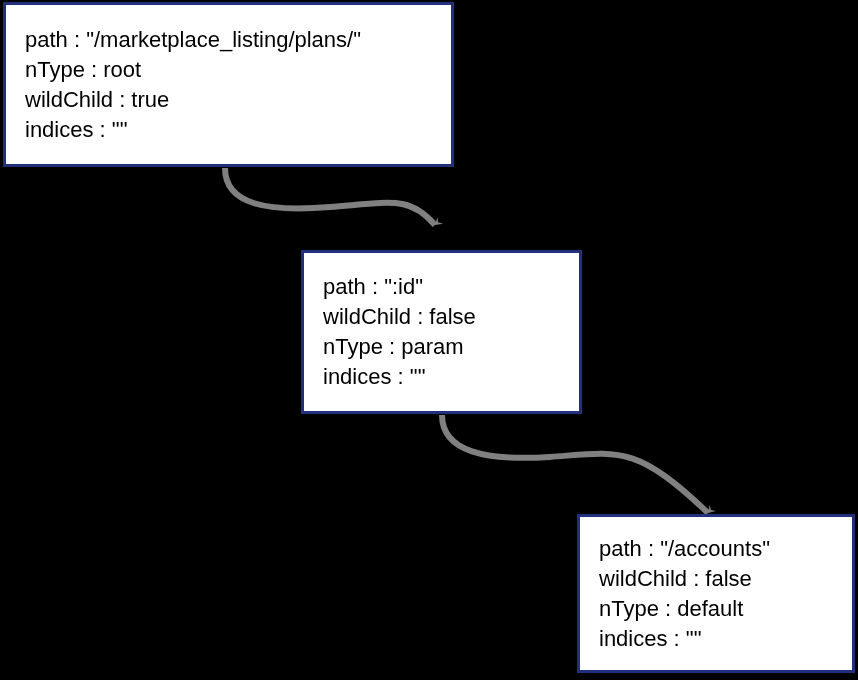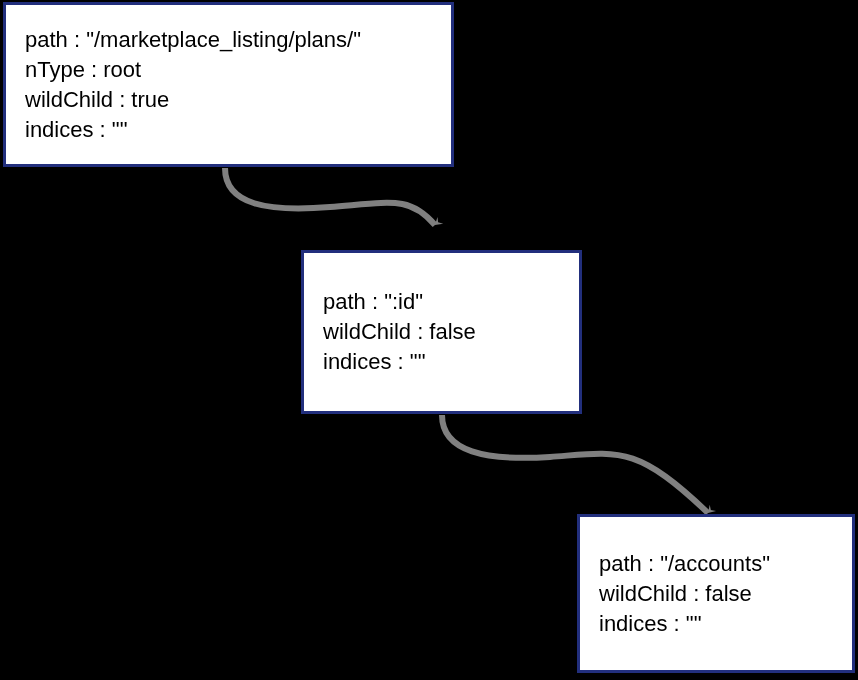--- a/index.html
+++ b/index.html
@@ -70,25 +70,27 @@
       <div class="node-line">nType : root</div>
       <div class="node-line">wildChild : true</div>
       <div class="node-line">indices : ""</div>
     </div>
   </div>
 
   <div class="node" id="node-param">
     <div class="node-lines">
       <div class="node-line">path : ":id"</div>
       <div class="node-line">wildChild : false</div>
+      <div class="node-line">nType : param</div>
       <div class="node-line">indices : ""</div>
     </div>
   </div>
 
   <div class="node" id="node-default">
     <div class="node-lines">
       <div class="node-line">path : "/accounts"</div>
       <div class="node-line">wildChild : false</div>
+      <div class="node-line">nType : default</div>
       <div class="node-line">indices : ""</div>
     </div>
   </div>
 
 </div>
 
 </body></html>

